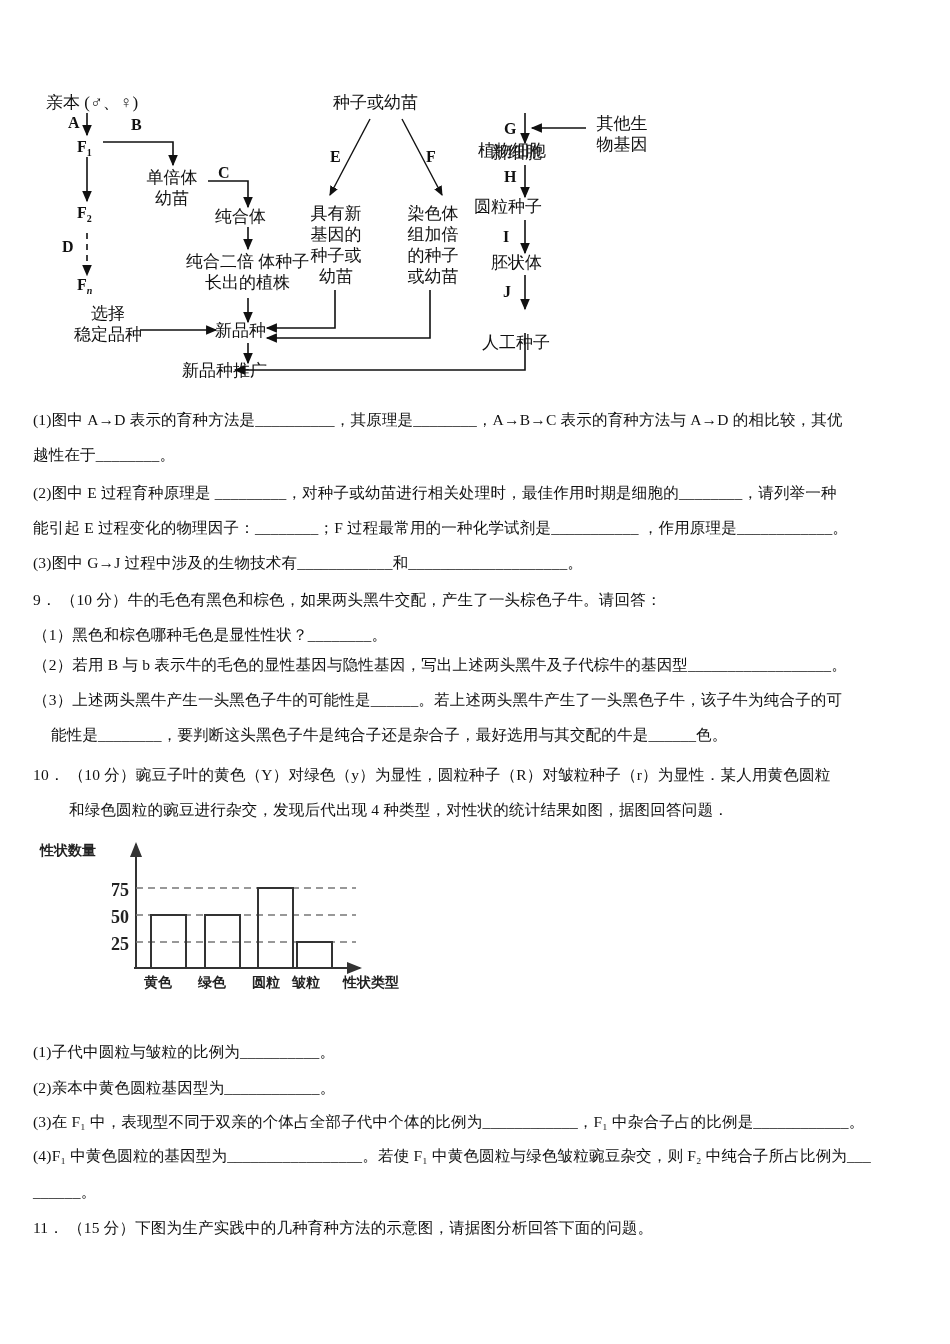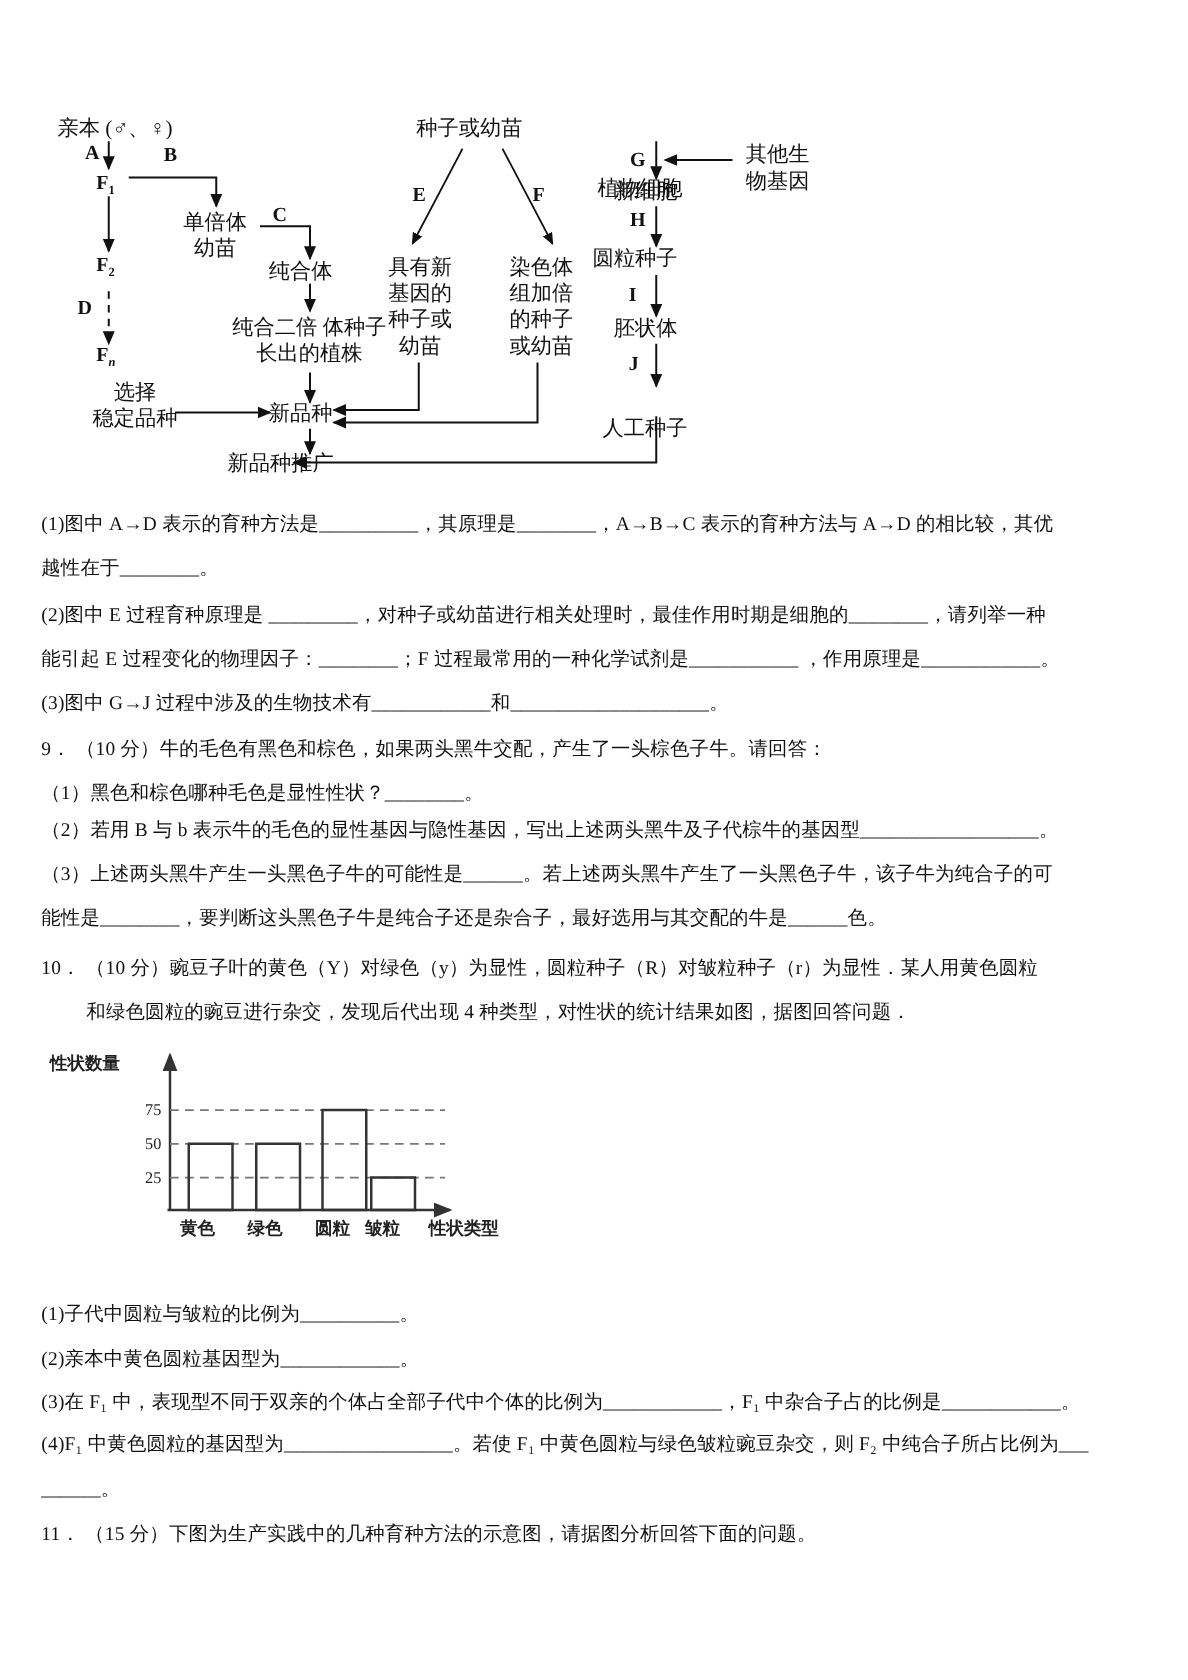--- a/index.html
+++ b/index.html
@@ -70,22 +70,22 @@
   .clabel {
     position: absolute;
     font-size: 14px;
     font-weight: bold;
     font-family: "Liberation Sans", "DejaVu Sans", sans-serif;
     color: #222;
     white-space: nowrap;
   }
   .ctick {
     position: absolute;
-    font-size: 13px;
-    font-weight: normal;
+    font-size: 18px;
+    font-weight: bold;
     font-family: "Liberation Serif","DejaVu Serif", serif;
     color: #222;
     text-align: right;
     white-space: nowrap;
   }
 </style>
 </head>
 <body>
 
 <div class="page">
@@ -175,21 +175,21 @@
   <div class="qline" style="left:33px; top:410px;">(1)图中 A→D 表示的育种方法是__________，其原理是________，A→B→C 表示的育种方法与 A→D 的相比较，其优</div>
   <div class="qline" style="left:33px; top:445px;">越性在于________。</div>
   <div class="qline" style="left:33px; top:483px;">(2)图中 E 过程育种原理是 _________，对种子或幼苗进行相关处理时，最佳作用时期是细胞的________，请列举一种</div>
   <div class="qline" style="left:33px; top:518px;">能引起 E 过程变化的物理因子：________；F 过程最常用的一种化学试剂是___________ ，作用原理是____________。</div>
   <div class="qline" style="left:33px; top:553px;">(3)图中 G→J 过程中涉及的生物技术有____________和____________________。</div>
 
   <div class="qline" style="left:33px; top:590px;">9． （10 分）牛的毛色有黑色和棕色，如果两头黑牛交配，产生了一头棕色子牛。请回答：</div>
   <div class="qline" style="left:33px; top:625px;">（1）黑色和棕色哪种毛色是显性性状？________。</div>
   <div class="qline" style="left:33px; top:655px;">（2）若用 B 与 b 表示牛的毛色的显性基因与隐性基因，写出上述两头黑牛及子代棕牛的基因型__________________。</div>
   <div class="qline" style="left:33px; top:690px;">（3）上述两头黑牛产生一头黑色子牛的可能性是______。若上述两头黑牛产生了一头黑色子牛，该子牛为纯合子的可</div>
-  <div class="qline" style="left:33px; top:725px;text-align:right;">能性是________，要判断这头黑色子牛是纯合子还是杂合子，最好选用与其交配的牛是______色。</div>
+  <div class="qline" style="left:51px; top:725px;text-align:right;">能性是________，要判断这头黑色子牛是纯合子还是杂合子，最好选用与其交配的牛是______色。</div>
 
   <div class="qline" style="left:33px; top:765px;">10． （10 分）豌豆子叶的黄色（Y）对绿色（y）为显性，圆粒种子（R）对皱粒种子（r）为显性．某人用黄色圆粒</div>
   <div class="qline" style="left:33px; top:800px;margin-left:36px;">和绿色圆粒的豌豆进行杂交，发现后代出现 4 种类型，对性状的统计结果如图，据图回答问题．</div>
 
   <div class="chart">
     <svg width="420" height="180" viewBox="0 0 420 180">
       <defs>
         <marker id="arr2" markerWidth="9" markerHeight="9" refX="6.5" refY="3" orient="auto">
           <path d="M0,0 L7.5,3 L0,6 z" fill="#333"></path>
         </marker>

